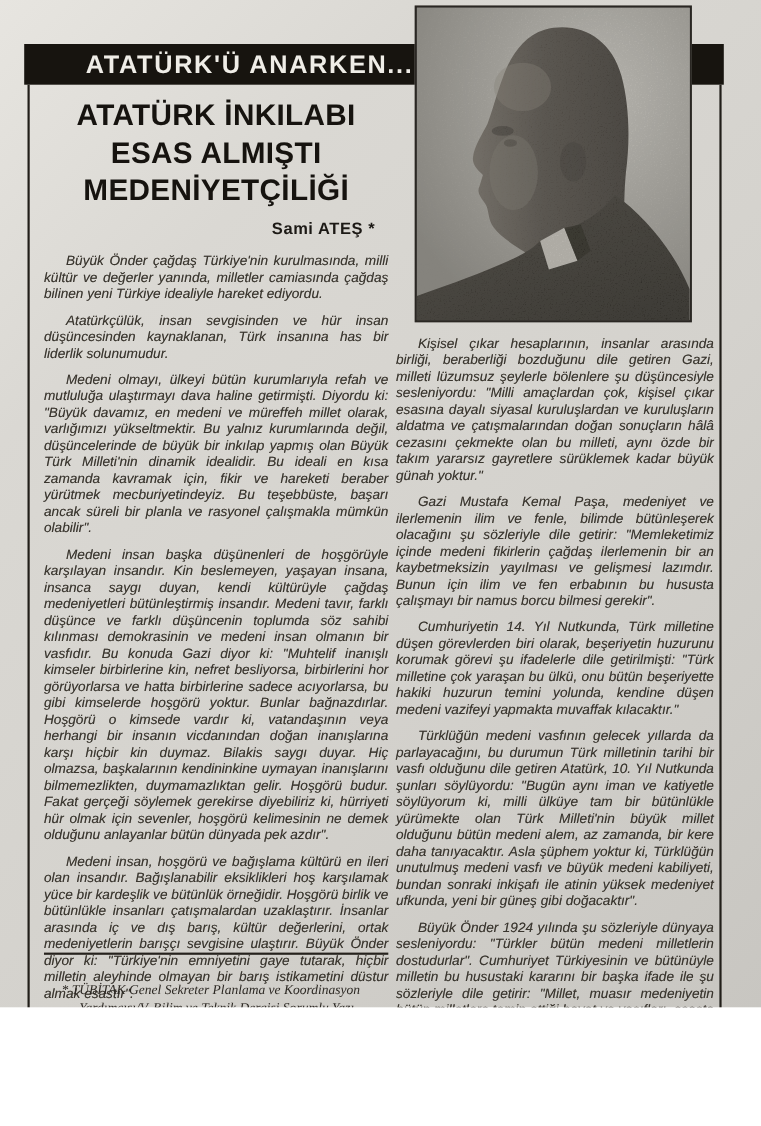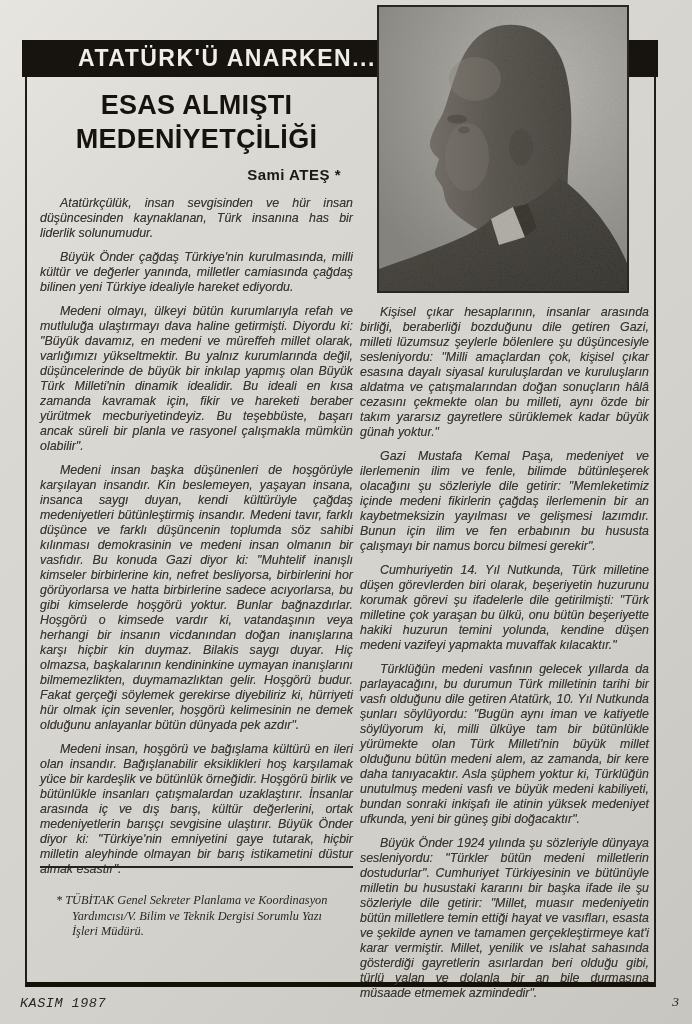--- a/index.html
+++ b/index.html
@@ -1,18 +1,18 @@
 <!DOCTYPE html>
 <html><head>
 <meta charset="utf-8">
 <style>
   html,body{margin:0;padding:0;}
   .paper{
     position:relative;
-    width:692px;height:1024px;
+    width:692px;height:916px;
     overflow:hidden;
     background:linear-gradient(135deg,#e7e5e0 0%,#dad8d3 25%,#d4d2cd 60%,#c8c6c1 100%);
     font-family:"Liberation Sans",sans-serif;
   }
   .banner{
     position:absolute;left:22px;top:40px;width:636px;height:37px;
     background:#17140f;display:flex;align-items:center;
     padding-left:56px;box-sizing:border-box;z-index:2;
   }
   .banner-title{
@@ -127,27 +127,28 @@
            C 208 190 234 222 248 256
            L 248 284 Z"></path>
       <path fill="#d7d3cc" opacity="0.92" d="M 112 212 L 134 200 L 146 230 L 120 238 Z"></path>
       <path fill="#141109" opacity="0.75" d="M 134 200 L 146 230 L 158 221 L 149 197 Z"></path>
       <rect width="248" height="284" filter="url(#grain)" opacity="0.35"></rect>
     </svg>
   </div>
 
   <div class="left-col">
     <div class="title">
+      <div>ATATÜRK İNKILABI</div>
       <div>ESAS ALMIŞTI</div>
       <div>MEDENİYETÇİLİĞİ</div>
     </div>
     <div class="author">Sami ATEŞ *</div>
     <div class="body-text">
+      <p>Büyük Önder çağdaş Türkiye'nin kurulmasında, milli kültür ve değerler yanında, milletler camiasında çağdaş bilinen yeni Türkiye idealiyle hareket ediyordu.</p>
       <p>Atatürkçülük, insan sevgisinden ve hür insan düşüncesinden kaynaklanan, Türk insanına has bir liderlik solunumudur.</p>
-      <p>Büyük Önder çağdaş Türkiye'nin kurulmasında, milli kültür ve değerler yanında, milletler camiasında çağdaş bilinen yeni Türkiye idealiyle hareket ediyordu.</p>
       <p>Medeni olmayı, ülkeyi bütün kurumlarıyla refah ve mutluluğa ulaştırmayı dava haline getirmişti. Diyordu ki: "Büyük davamız, en medeni ve müreffeh millet olarak, varlığımızı yükseltmektir. Bu yalnız kurumlarında değil, düşüncelerinde de büyük bir inkılap yapmış olan Büyük Türk Milleti'nin dinamik idealidir. Bu ideali en kısa zamanda kavramak için, fikir ve hareketi beraber yürütmek mecburiyetindeyiz. Bu teşebbüste, başarı ancak süreli bir planla ve rasyonel çalışmakla mümkün olabilir".</p>
       <p>Medeni insan başka düşünenleri de hoşgörüyle karşılayan insandır. Kin beslemeyen, yaşayan insana, insanca saygı duyan, kendi kültürüyle çağdaş medeniyetleri bütünleştirmiş insandır. Medeni tavır, farklı düşünce ve farklı düşüncenin toplumda söz sahibi kılınması demokrasinin ve medeni insan olmanın bir vasfıdır. Bu konuda Gazi diyor ki: "Muhtelif inanışlı kimseler birbirlerine kin, nefret besliyorsa, birbirlerini hor görüyorlarsa ve hatta birbirlerine sadece acıyorlarsa, bu gibi kimselerde hoşgörü yoktur. Bunlar bağnazdırlar. Hoşgörü o kimsede vardır ki, vatandaşının veya herhangi bir insanın vicdanından doğan inanışlarına karşı hiçbir kin duymaz. Bilakis saygı duyar. Hiç olmazsa, başkalarının kendininkine uymayan inanışlarını bilmemezlikten, duymamazlıktan gelir. Hoşgörü budur. Fakat gerçeği söylemek gerekirse diyebiliriz ki, hürriyeti hür olmak için sevenler, hoşgörü kelimesinin ne demek olduğunu anlayanlar bütün dünyada pek azdır".</p>
       <p>Medeni insan, hoşgörü ve bağışlama kültürü en ileri olan insandır. Bağışlanabilir eksiklikleri hoş karşılamak yüce bir kardeşlik ve bütünlük örneğidir. Hoşgörü birlik ve bütünlükle insanları çatışmalardan uzaklaştırır. İnsanlar arasında iç ve dış barış, kültür değerlerini, ortak medeniyetlerin barışçı sevgisine ulaştırır. Büyük Önder diyor ki: "Türkiye'nin emniyetini gaye tutarak, hiçbir milletin aleyhinde olmayan bir barış istikametini düstur almak esastır".</p>
     </div>
   </div>
 
   <div class="footnote">
     <p>* TÜBİTAK Genel Sekreter Planlama ve Koordinasyon Yardımcısı/V. Bilim ve Teknik Dergisi Sorumlu Yazı İşleri Müdürü.</p>
   </div>
 

